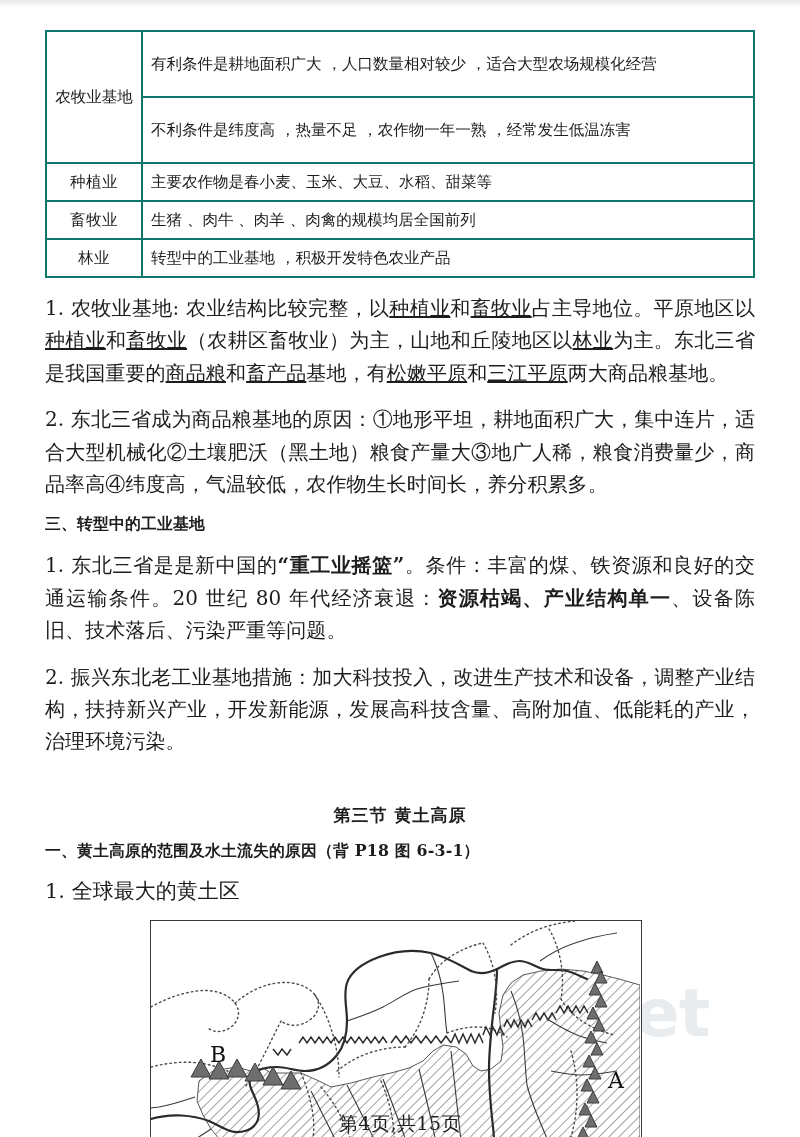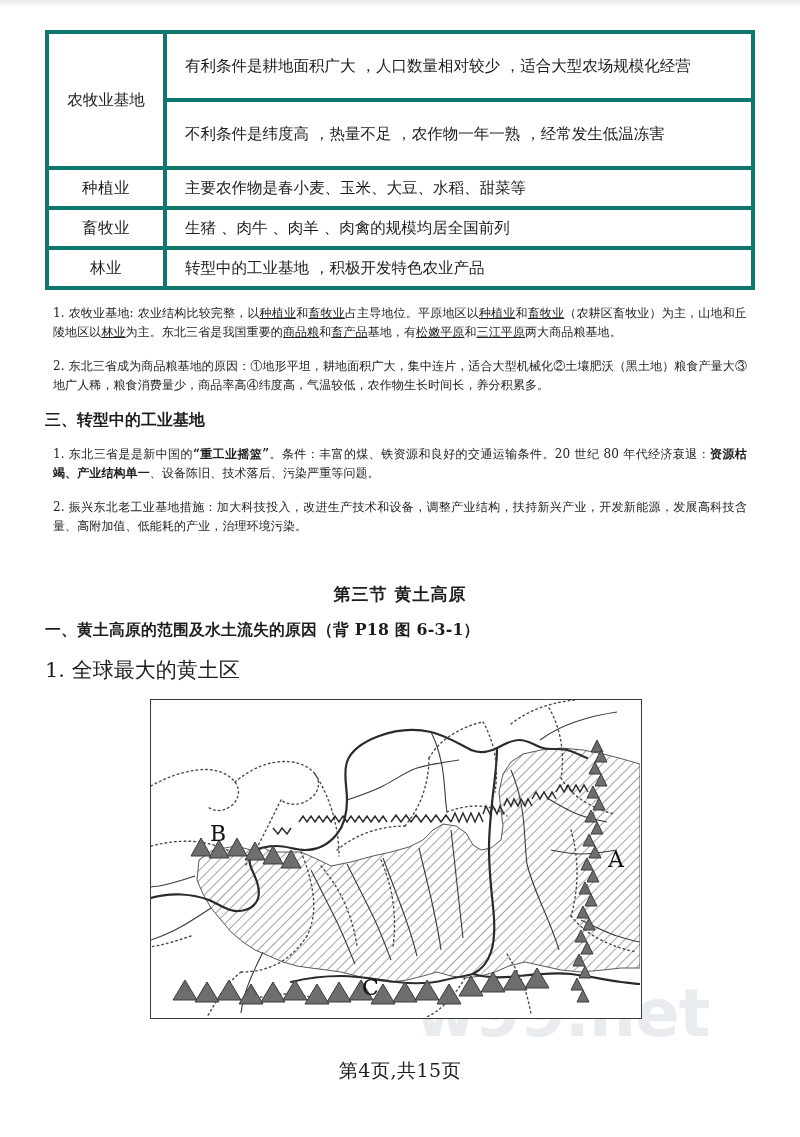--- a/index.html
+++ b/index.html
@@ -52,22 +52,22 @@
     padding: 0 45px;
   }
 
   
   table.doc-table {
     border-collapse: collapse;
     width: 710px;
     table-layout: fixed;
   }
   table.doc-table td {
-    border: 4px solid #0f766e;
-    padding: 6px 18px;
+    border: 2px solid #0f766e;
+    padding: 6px 8px;
     font-size: 15.5px;
     line-height: 1.55;
     vertical-align: middle;
     color: #1d1d1d;
   }
   td.label-cell {
     width: 78px;
     text-align: center;
     letter-spacing: 0.5px;
   }
@@ -81,22 +81,22 @@
     padding-top: 7px;
   }
   td.body-cell {
     padding-left: 10px;
   }
 
   .tbl-top { margin-top: 30px; }
 
   
   p.para {
-    margin: 8px;
-    font-size: 12px;
+    margin: 0;
+    font-size: 20px;
     line-height: 1.62;
     text-align: justify;
     color: #1d1d1d;
     letter-spacing: 0.1px;
   }
   .para-group { margin-top: 14px; }
   u.ul { text-decoration: underline; text-underline-offset: 1px; }
   b.bd { font-weight: bold; }
 
   
@@ -148,21 +148,21 @@
     z-index: 5;
   }
   .lbl-A { right: 18px; top: 148px; }
   .lbl-B { left: 60px; top: 122px; }
   .lbl-C { left: 212px; top: 276px; }
 
   
   .footer {
     position: absolute;
     left: 0;
-    top: 1058px;
+    top: 1111px;
     width: 800px;
     text-align: center;
     font-size: 19px;
     letter-spacing: 0.5px;
     color: #1d1d1d;
     z-index: 3;
   }
 </style>
 </head>
 <body>

